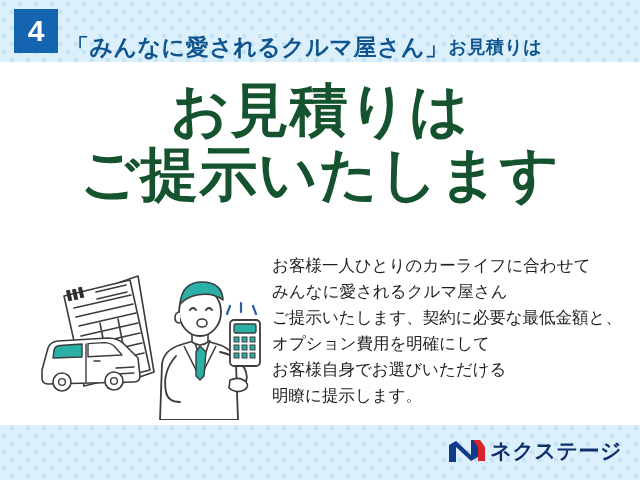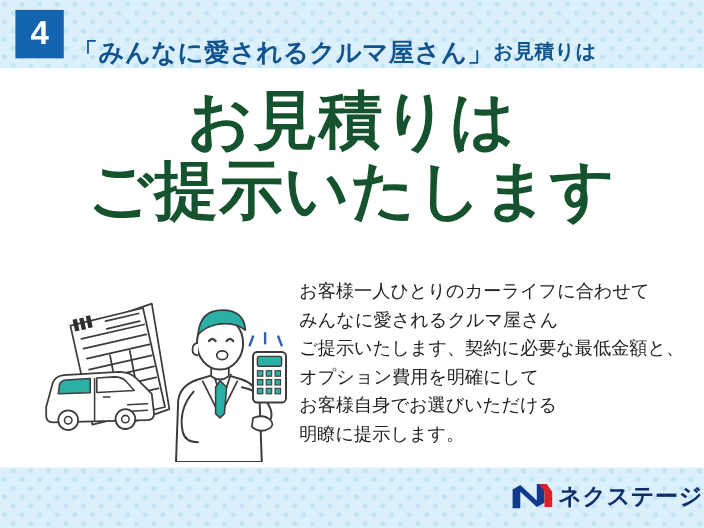--- a/index.html
+++ b/index.html
@@ -59,21 +59,21 @@
   #body-copy span{display:block;white-space:nowrap;}
 
   
   #illus{position:absolute;left:34px;top:198px;width:240px;height:160px;}
 
   
   #footer{
     position:absolute;left:0;top:425px;width:640px;height:55px;
   }
   #logo{
-    position:absolute;right:1px;top:9px;height:34px;
+    position:absolute;right:18px;top:9px;height:34px;
     display:flex;align-items:center;gap:4px;
   }
   #logo-text{
     color:#0f2f6b;font-weight:bold;font-size:21px;letter-spacing:0.5px;
     white-space:nowrap;
   }
 </style>
 </head>
 <body>
 

